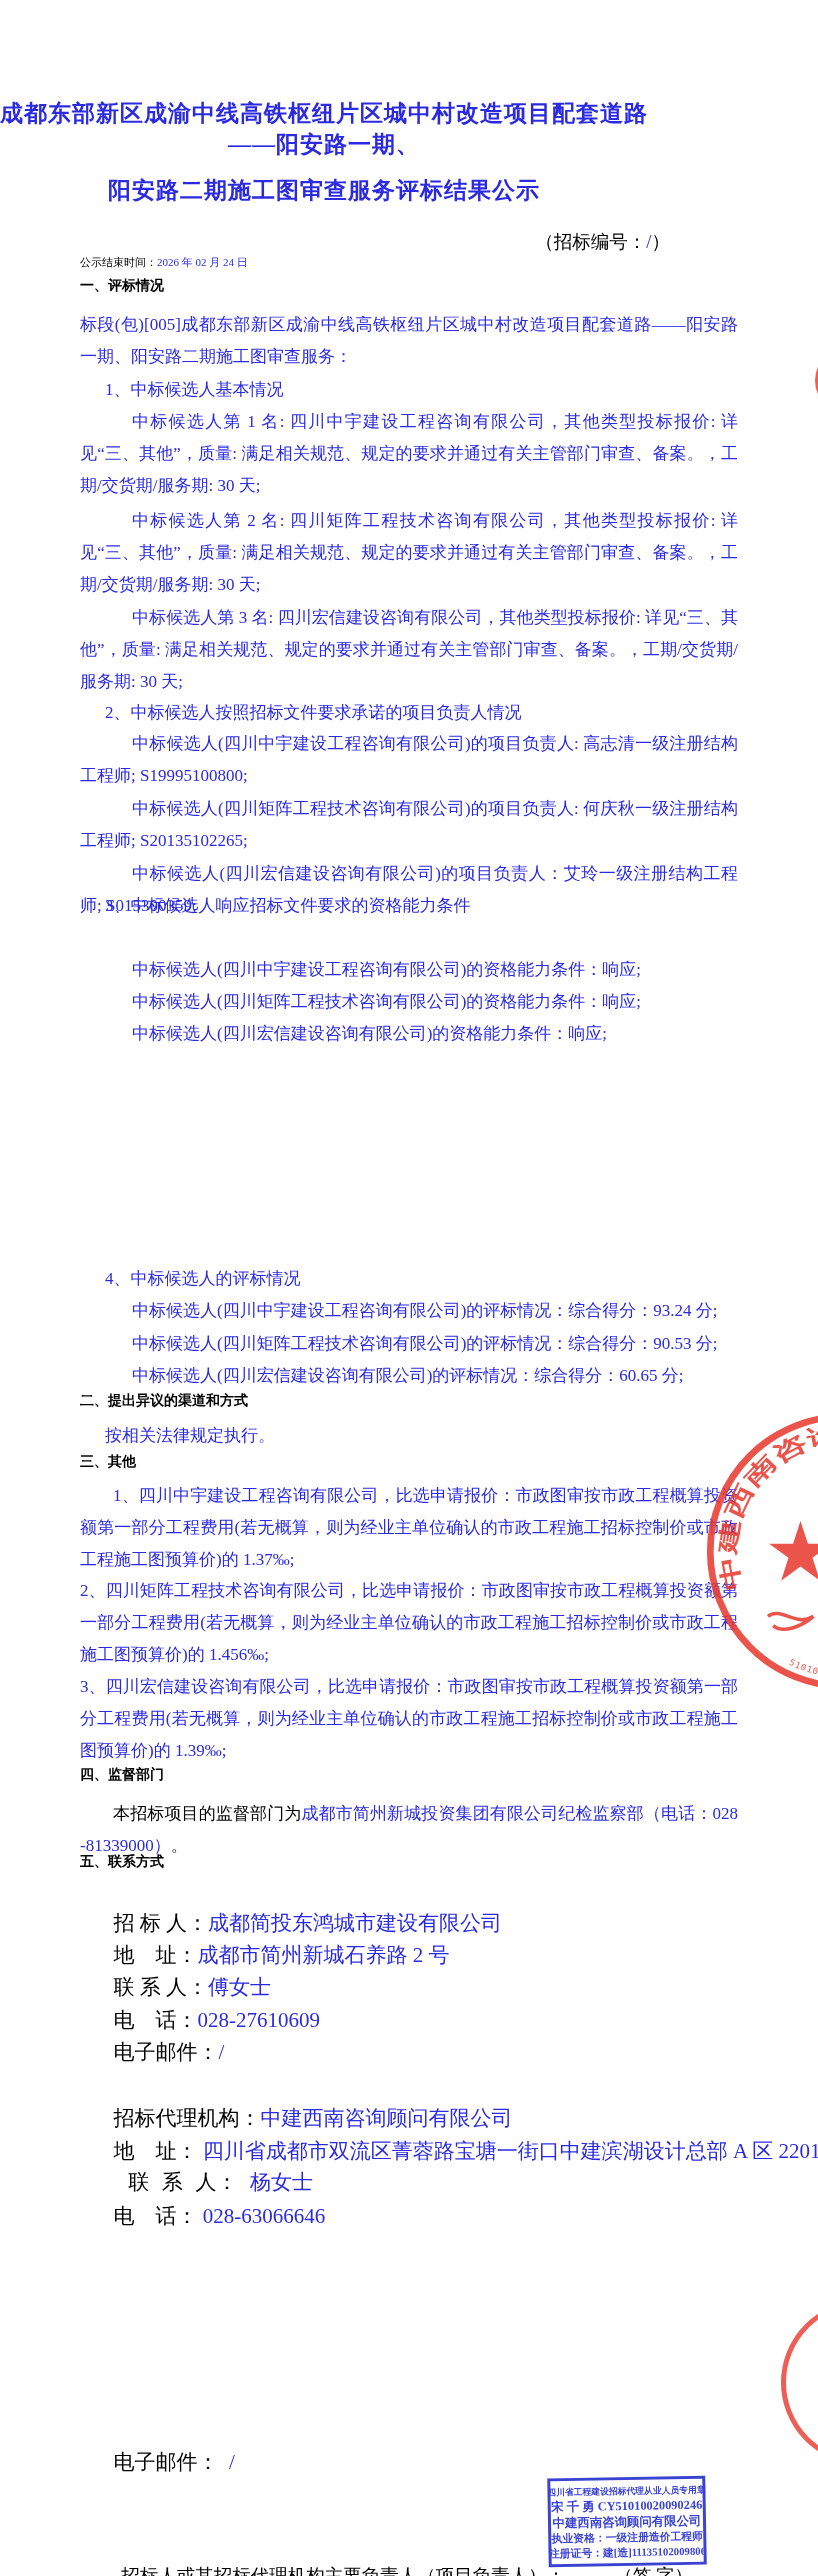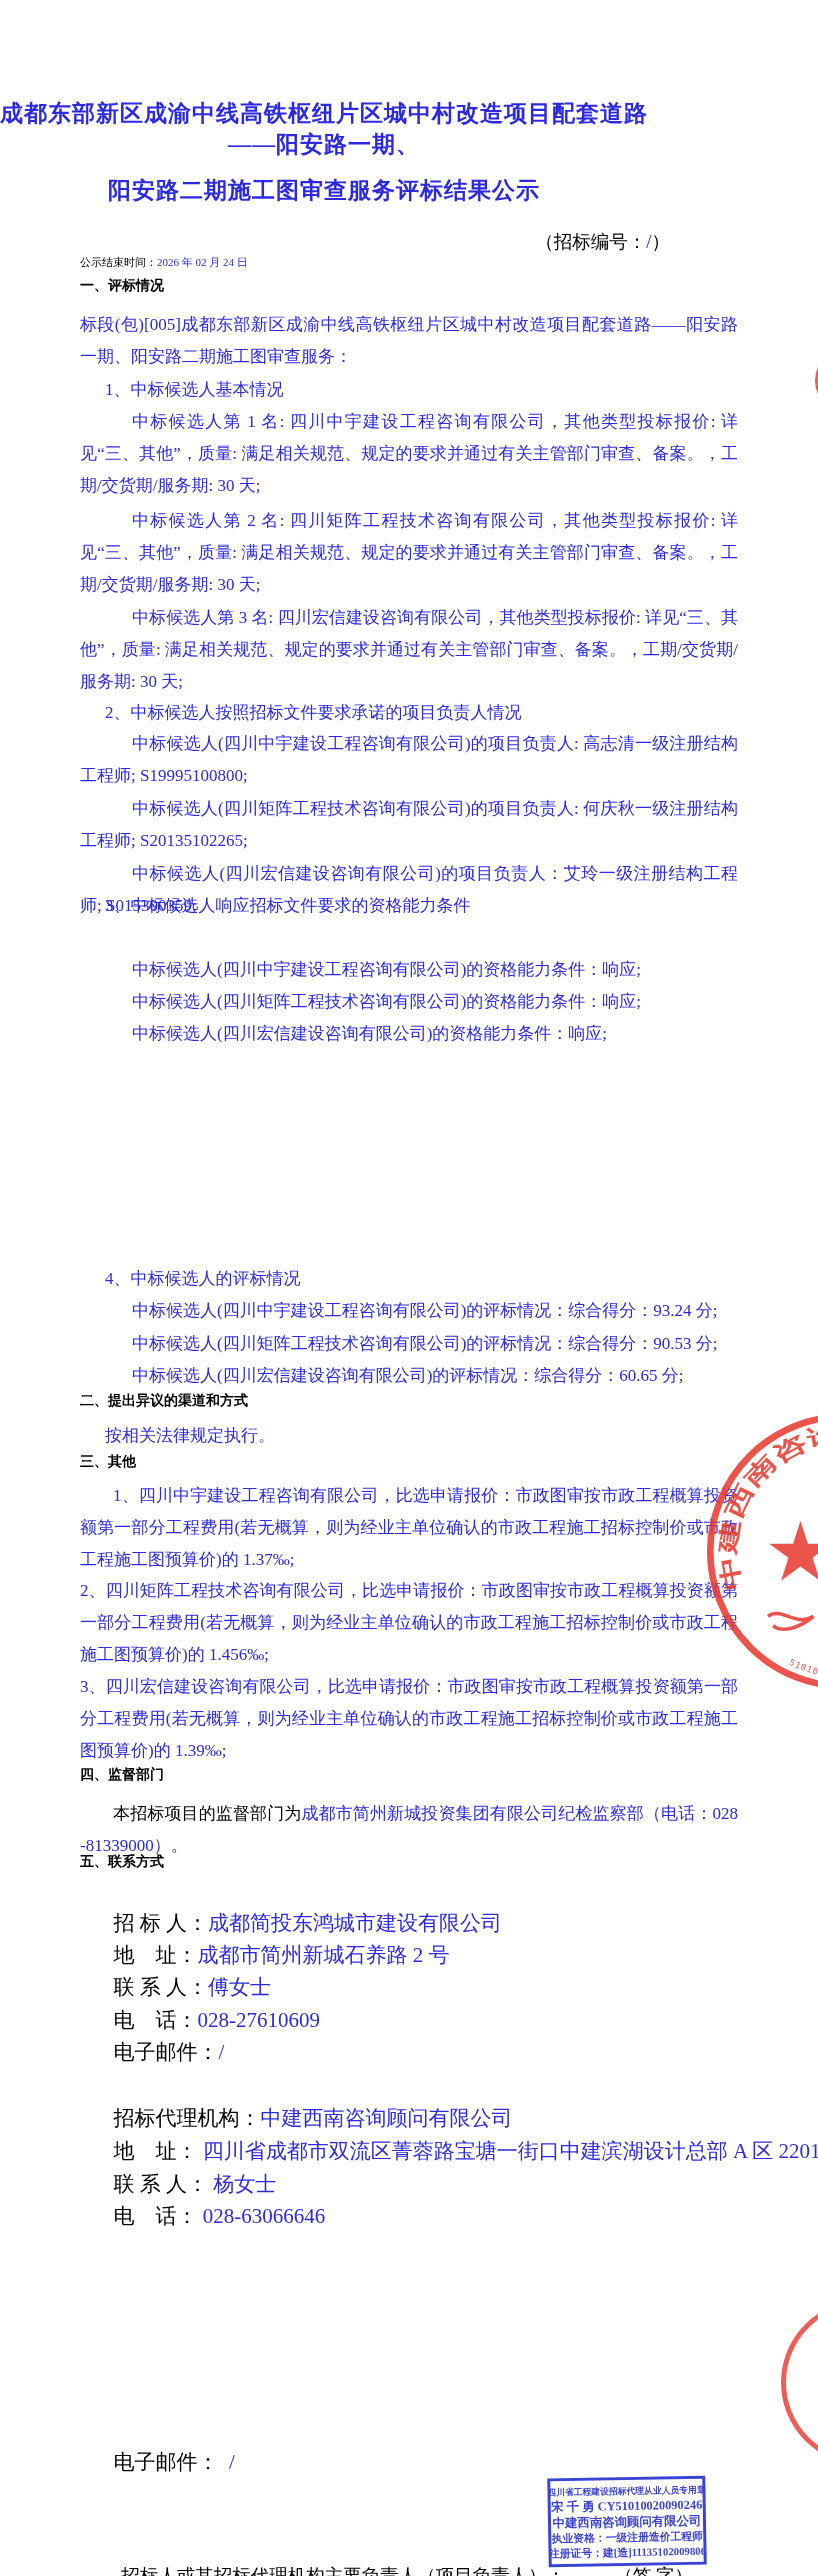--- a/index.html
+++ b/index.html
@@ -93,21 +93,21 @@
 <div class="abs crow" style="top:2013px;">
   <span class="lab">电子邮件：</span><span class="val">/</span>
 </div>
 
 <div class="abs crow" style="top:2079px;">
   <span class="lab">招标代理机构：</span><span class="val">中建西南咨询顾问有限公司</span>
 </div>
 <div class="abs crow" style="top:2112px;">
   <span class="lab">地    址： </span><span class="val">四川省成都市双流区菁蓉路宝塘一街口中建滨湖设计总部 A 区 2201</span>
 </div>
-<div class="abs crow" style="top:2145px;">
+<div class="abs crow" style="top:2145px;font-family:Liberation Mono, monospace;">
   <span class="lab">联 系 人： </span><span class="val">杨女士</span>
 </div>
 <div class="abs crow" style="top:2177px;">
   <span class="lab">电    话： </span><span class="val">028-63066646</span>
 </div>
 <div class="abs crow" style="top:2423px;">
   <span class="lab">电子邮件：  </span><span class="val">/</span>
 </div>
 
 <div class="abs sig" style="top:2542px;left:112px;">

